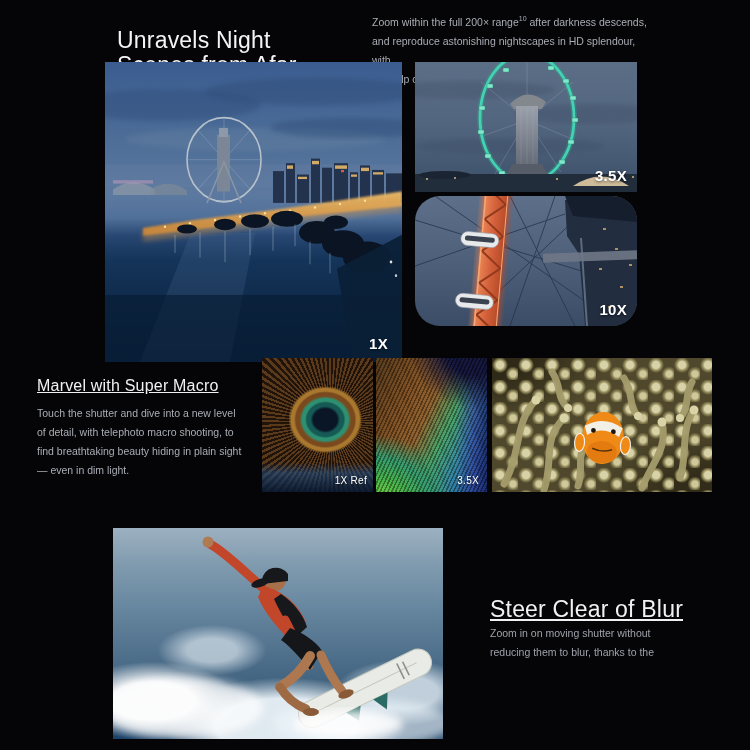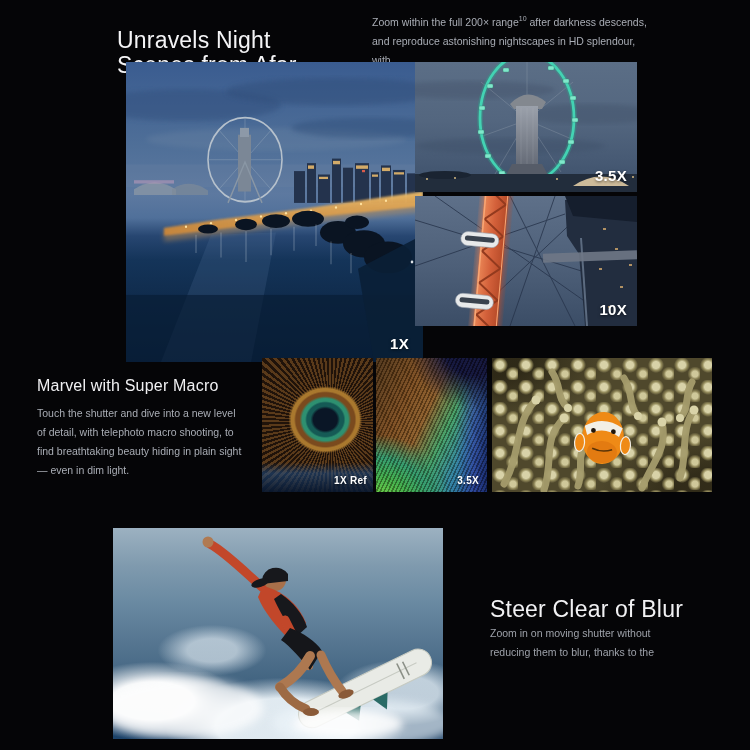--- a/index.html
+++ b/index.html
@@ -1,35 +1,35 @@
 <!DOCTYPE html>
 <html><head>
 <meta charset="utf-8">
 <style>
   html,body{margin:0;padding:0;background:#000;}
   .page{position:relative;width:750px;height:750px;background:#050507;overflow:hidden;
         font-family:"Liberation Sans","DejaVu Sans",sans-serif;}
   .h1{position:absolute;left:117px;top:8px;color:#f4f4f6;font-size:23px;font-weight:500;line-height:25px;letter-spacing:.2px;margin-top:20px;}
-  .h2{position:absolute;color:#f1f1f3;font-size:16px;font-weight:500;letter-spacing:.2px;}
+  .h2{position:absolute;color:#f1f1f3;font-size:16px;font-weight:500;letter-spacing:.2px;text-decoration:underline;}
   .body-text{position:absolute;color:#a9adb5;font-size:10.5px;line-height:19px;font-weight:400;}
   .body-text sup{font-size:7px;}
   .photo{position:absolute;overflow:hidden;}
   .photo svg{position:absolute;left:0;top:0;width:100%;height:100%;}
   .zoom-label{position:absolute;color:#ffffff;font-weight:600;font-size:15px;letter-spacing:.3px;
               text-shadow:0 1px 3px rgba(0,0,0,.6);z-index:5;margin-top:48px;}
-  .zoom-label.small{font-size:10px;font-weight:700;}
+  .zoom-label.small{font-size:10px;font-weight:400;}
 
   
-  .img-night-main{left:126px;top:62px;width:297px;height:300px;
+  .img-night-main{left:105px;top:62px;width:297px;height:300px;
     background:linear-gradient(180deg,#3a5c90 0%,#4f6f98 28%,#5d79a0 44%,#50709a 52%,#274671 58%,#143459 66%,#102c4d 78%,#0a2240 100%);}
   
   .img-night-35{left:415px;top:62px;width:222px;height:130px;
     background:linear-gradient(180deg,#5b6e86 0%,#53667f 45%,#475a74 75%,#3c4f69 100%);}
   .img-night-10{left:415px;top:196px;width:222px;height:130px;
-    background:linear-gradient(180deg,#5e7089 0%,#4d5f78 55%,#3b4d66 100%);}
+    background:linear-gradient(180deg,#5e7089 0%,#4d5f78 55%,#3b4d66 100%);border-radius:25px;}
 
   
   .img-feather1{left:262px;top:358px;width:111px;height:134px;
     background:
       radial-gradient(46px 42px at 57% 46%, #0a1626 0 26%, #155a55 32% 40%, #2e9070 44% 50%, #7a4a1e 56% 64%, #a9782e 68% 74%, rgba(70,45,15,0) 80%),
       linear-gradient(180deg, rgba(0,0,0,0) 78%, rgba(29,79,138,.55) 86%, rgba(8,24,48,.9) 100%),
       repeating-conic-gradient(from 210deg at 62% 48%, #5a3a1a 0deg 2deg, #20130a 2deg 4deg),
       linear-gradient(#1a0f07,#241609);}
   .img-feather2{left:376px;top:358px;width:111px;height:134px;
     background:

